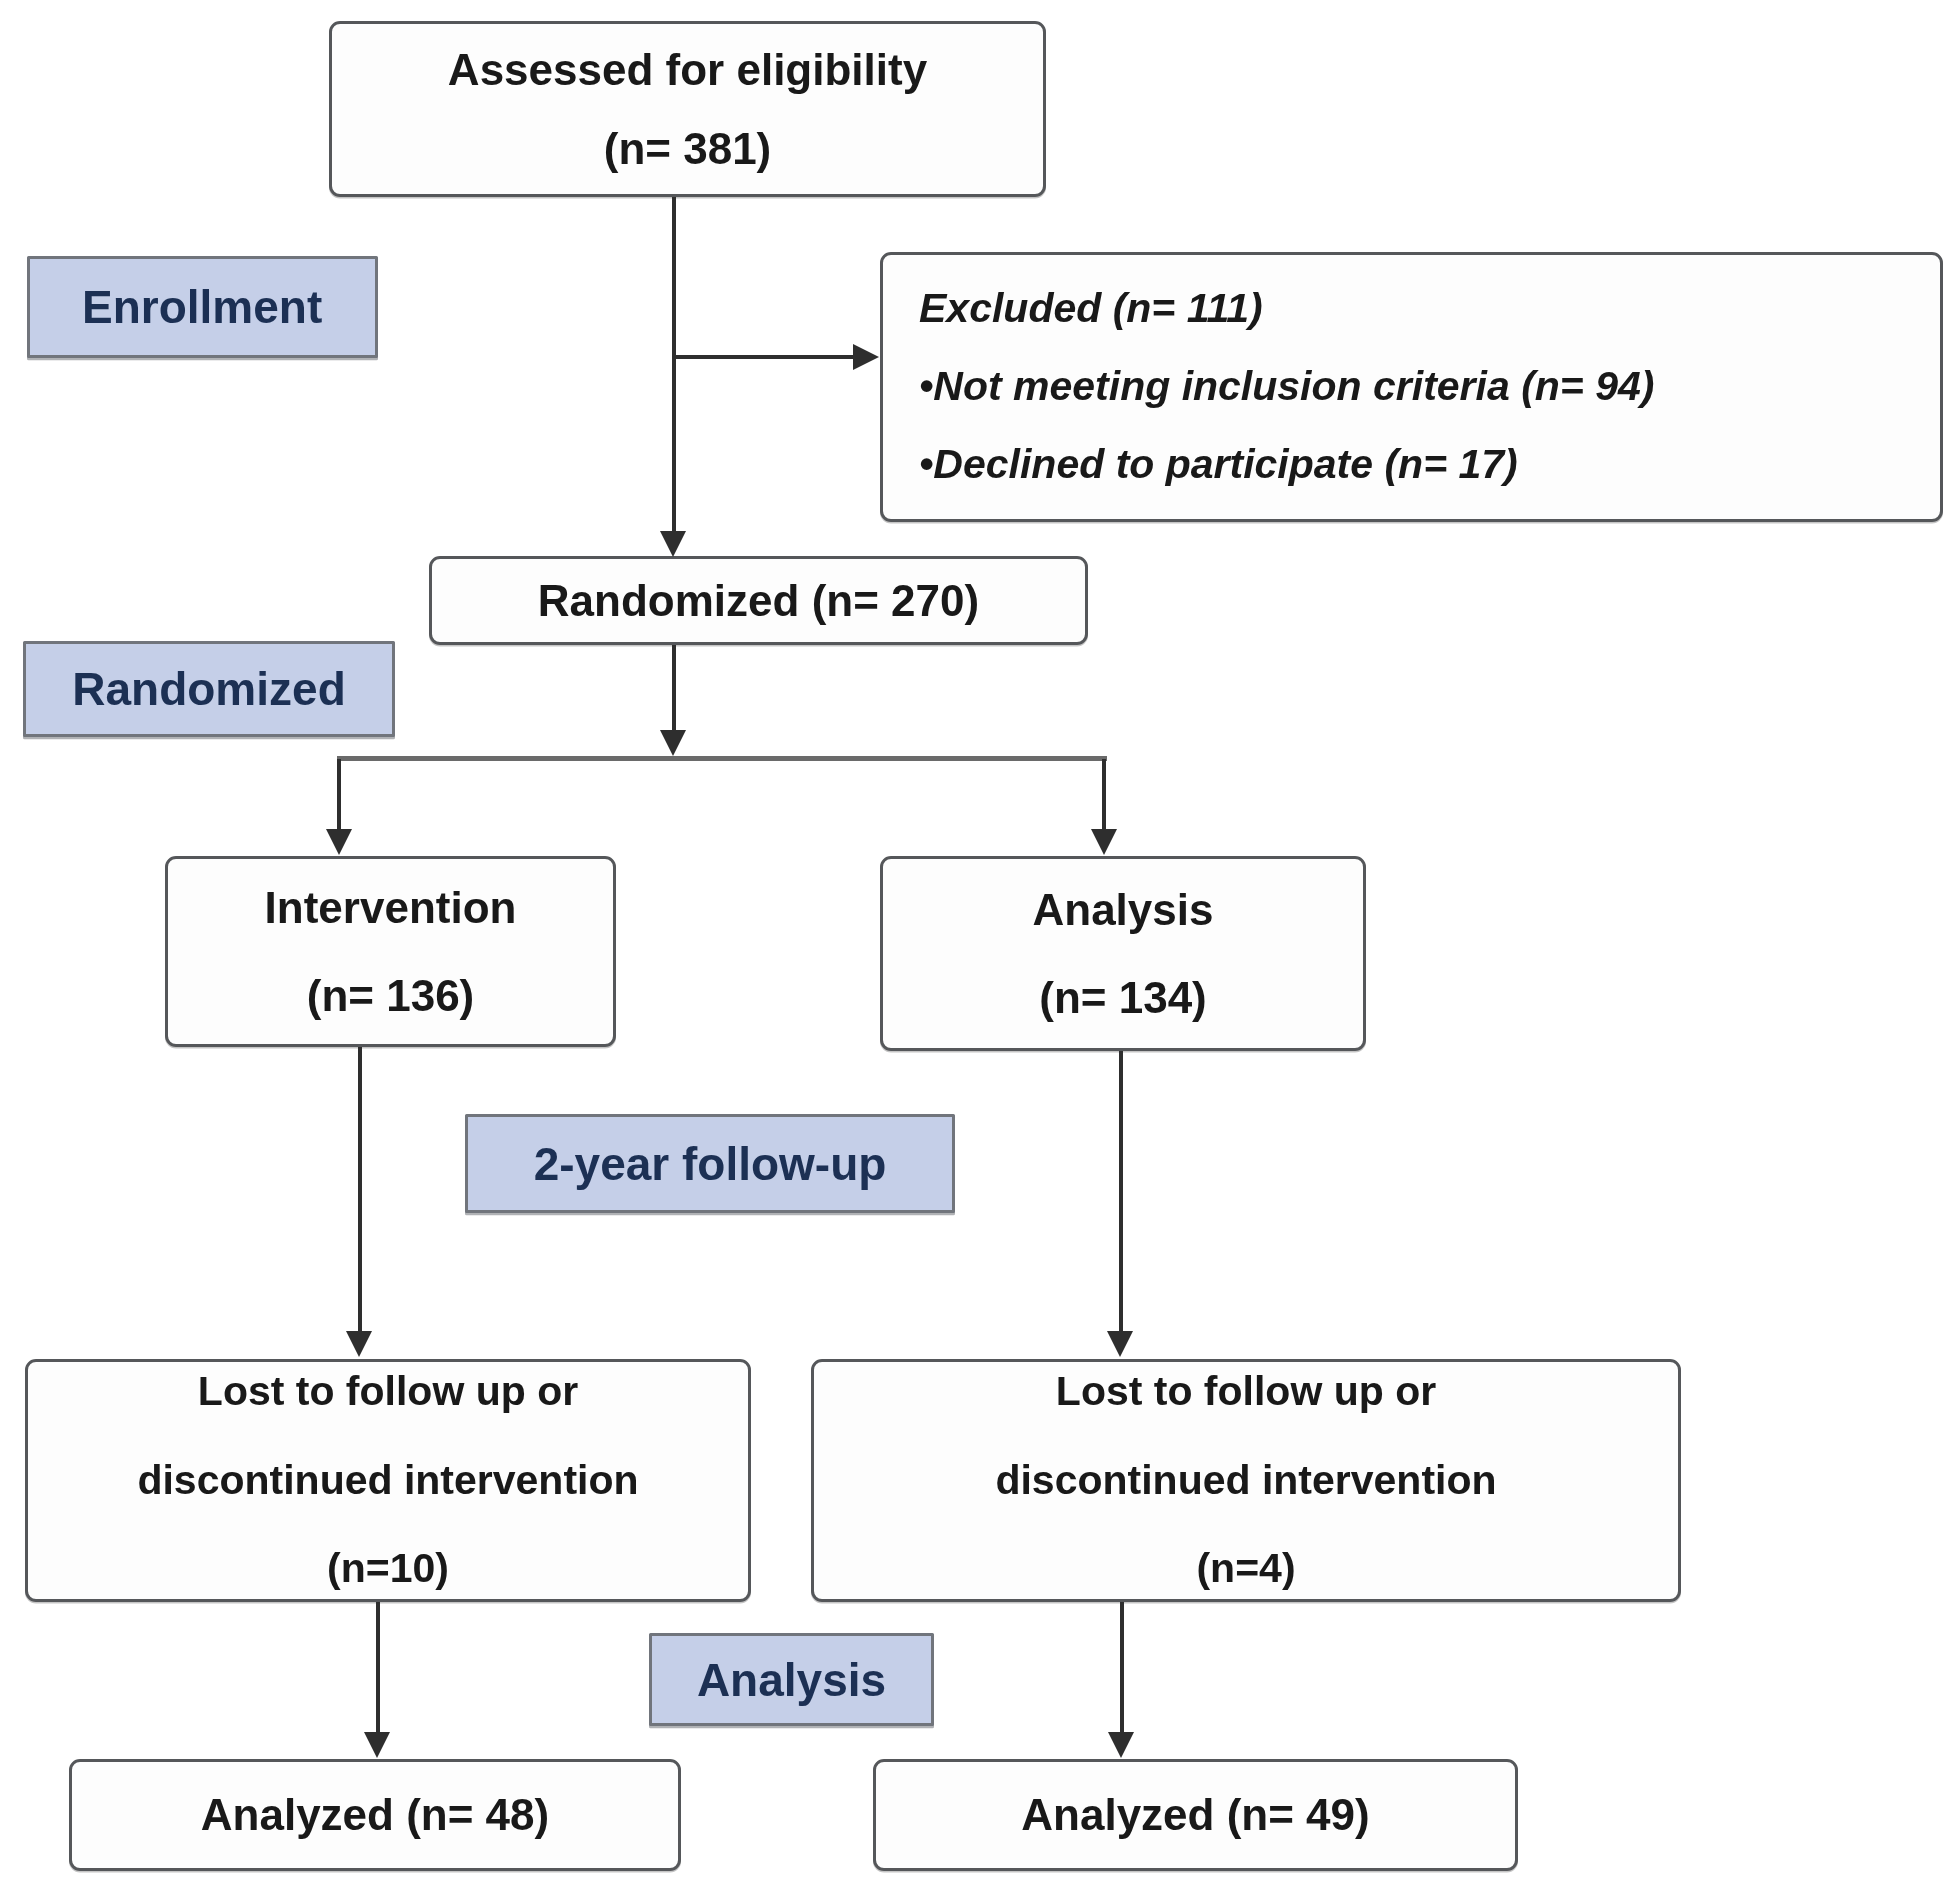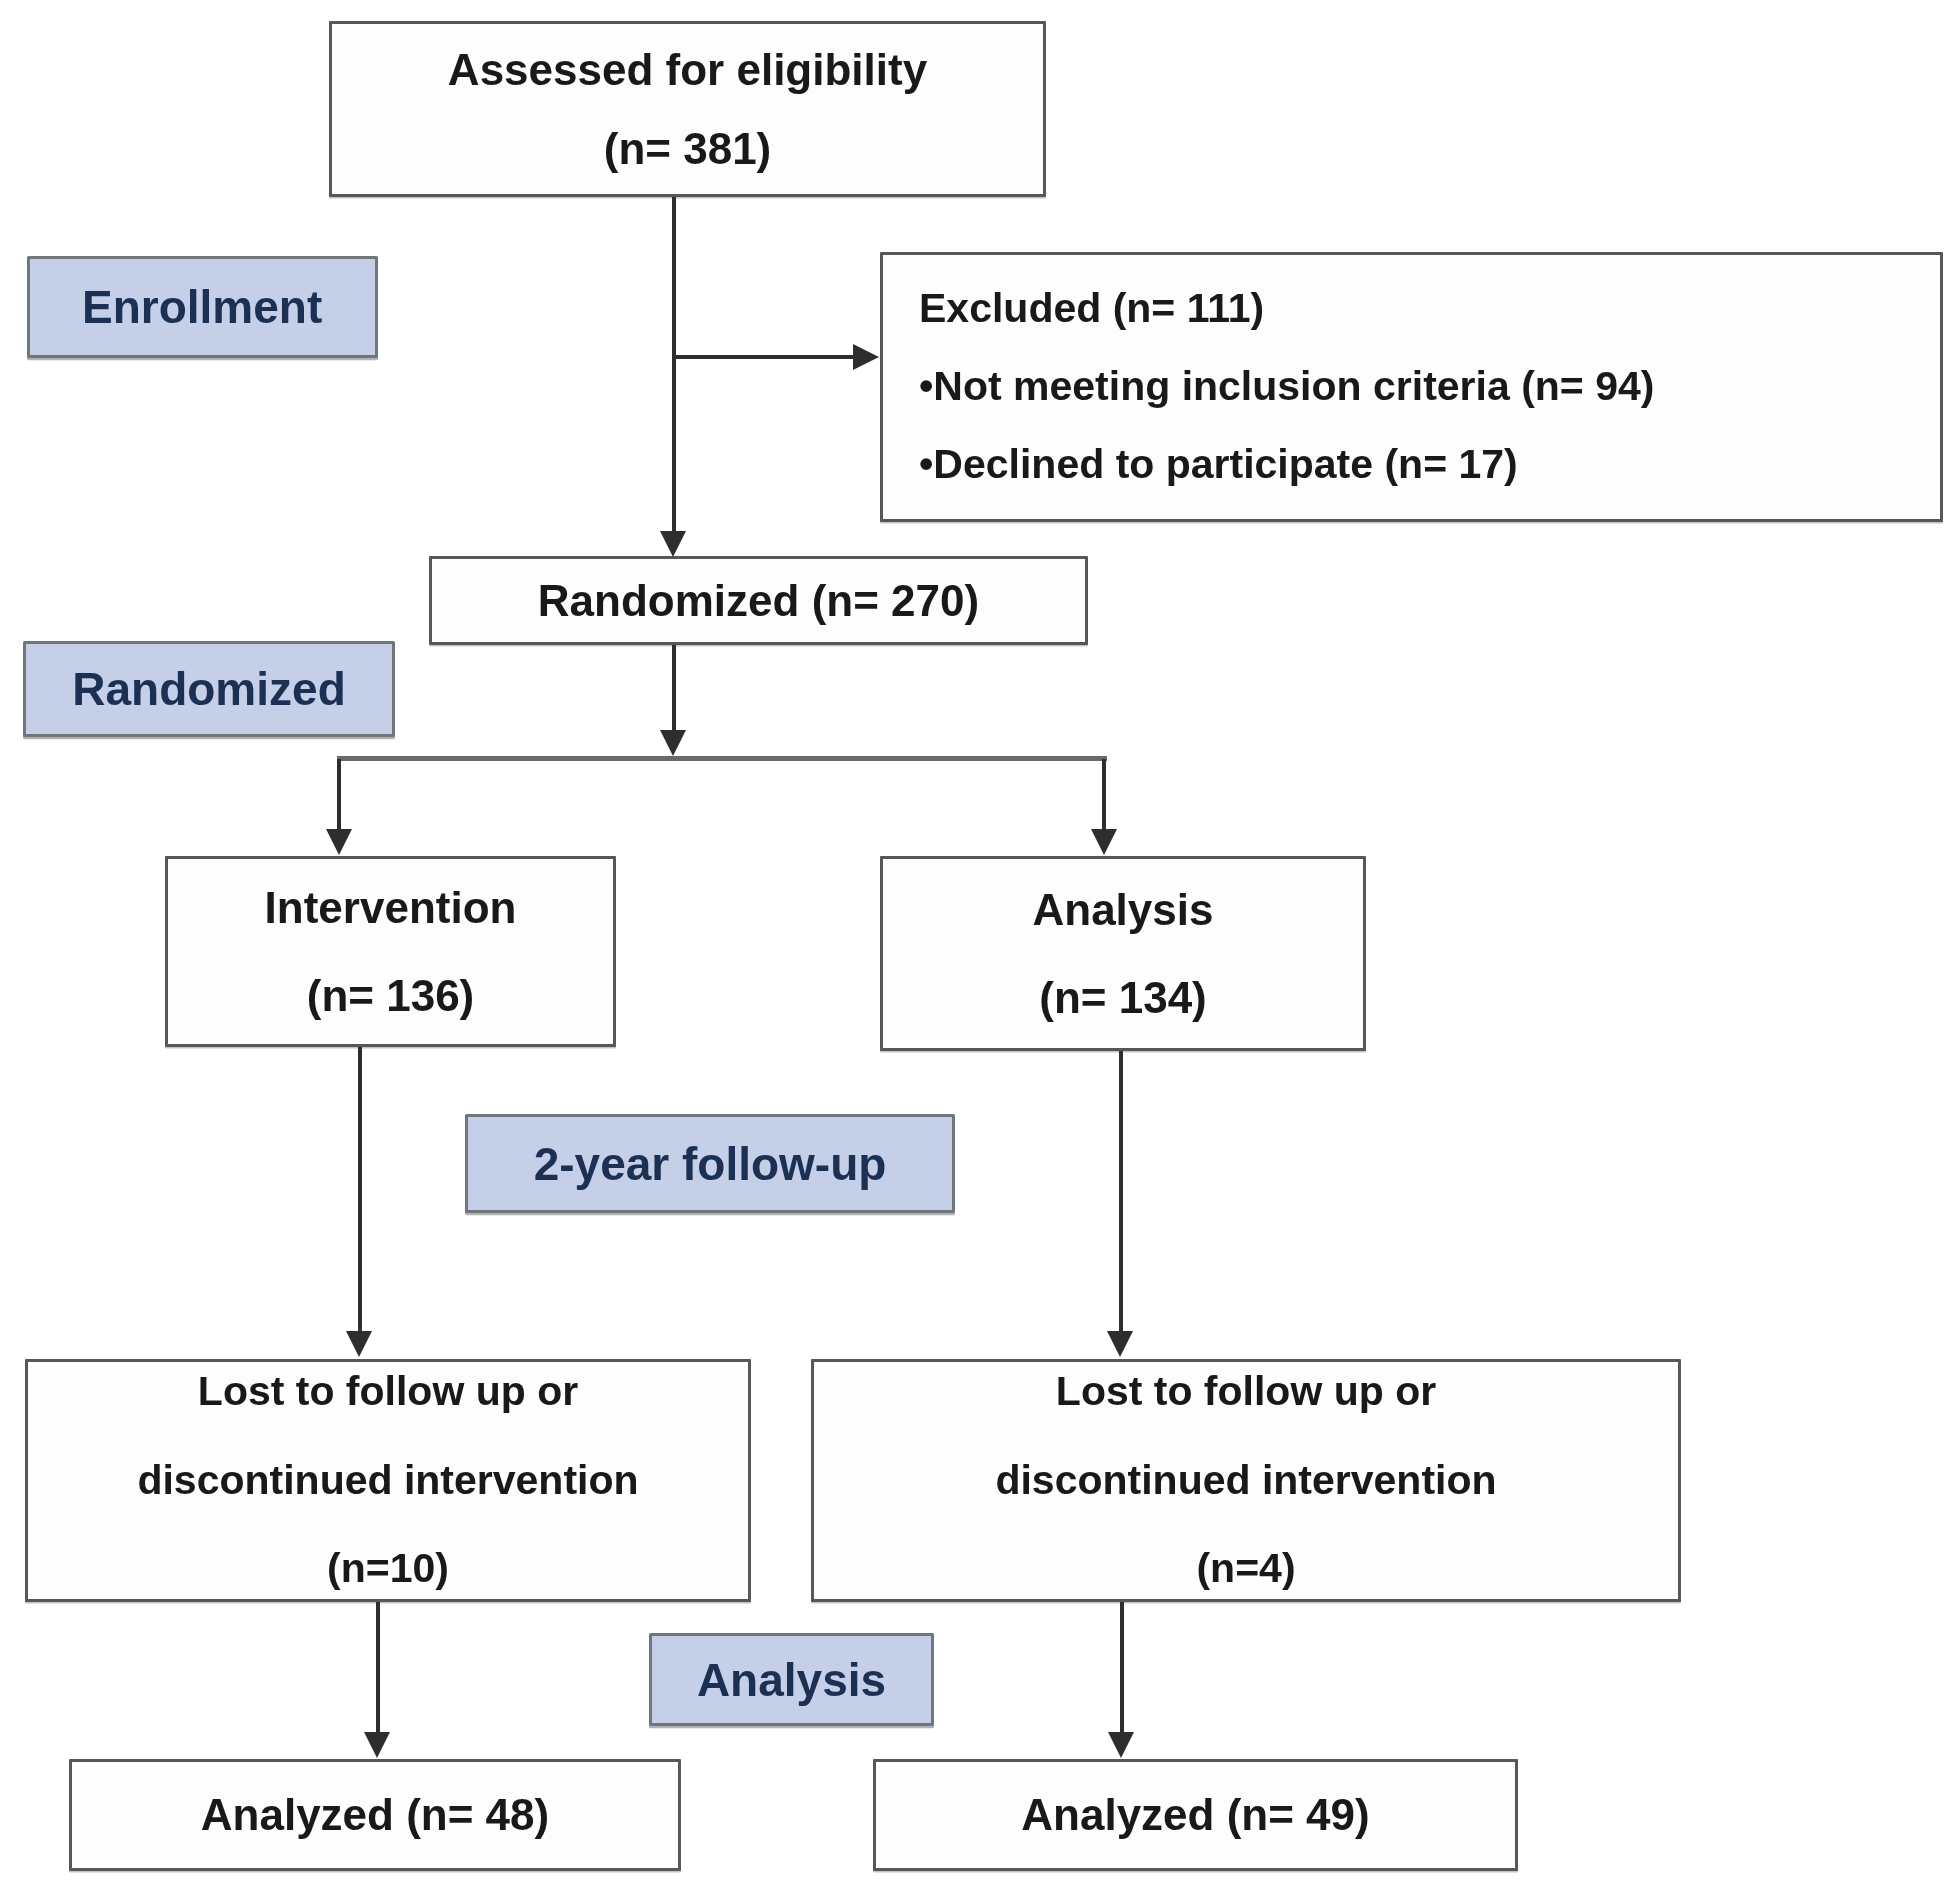--- a/index.html
+++ b/index.html
@@ -22,37 +22,38 @@
     font-family: "Liberation Sans", "DejaVu Sans", sans-serif;
     font-weight: bold;
     color: var(--box-text);
   }
   .canvas * { box-sizing: border-box; }
 
   .box {
     position: absolute;
     background: var(--box-bg);
     border: 3px solid var(--box-border);
-    border-radius: 1px;
+    border-radius: 11px;
     display: flex;
     flex-direction: column;
     align-items: center;
     justify-content: center;
     text-align: center;
     font-size: 44px;
     line-height: 1.8;
     box-shadow: 0 1.5px 0 rgba(90,90,90,.35);
   }
   .box.small-text { font-size: 41px; }
   .box.left-align {
     align-items: flex-start;
     text-align: left;
     padding-left: 36px;
     padding-right: 15px;
     line-height: 1.9;
+    font-style: italic;
   }
   .box.two-line { line-height: 2.0; }
   .box.three-line { line-height: 1.85; gap: 13px; }
 
   .stage-label {
     position: absolute;
     background: var(--label-bg);
     border: 3.8px solid var(--label-border);
     border-radius: 1.5px;
     display: flex;

